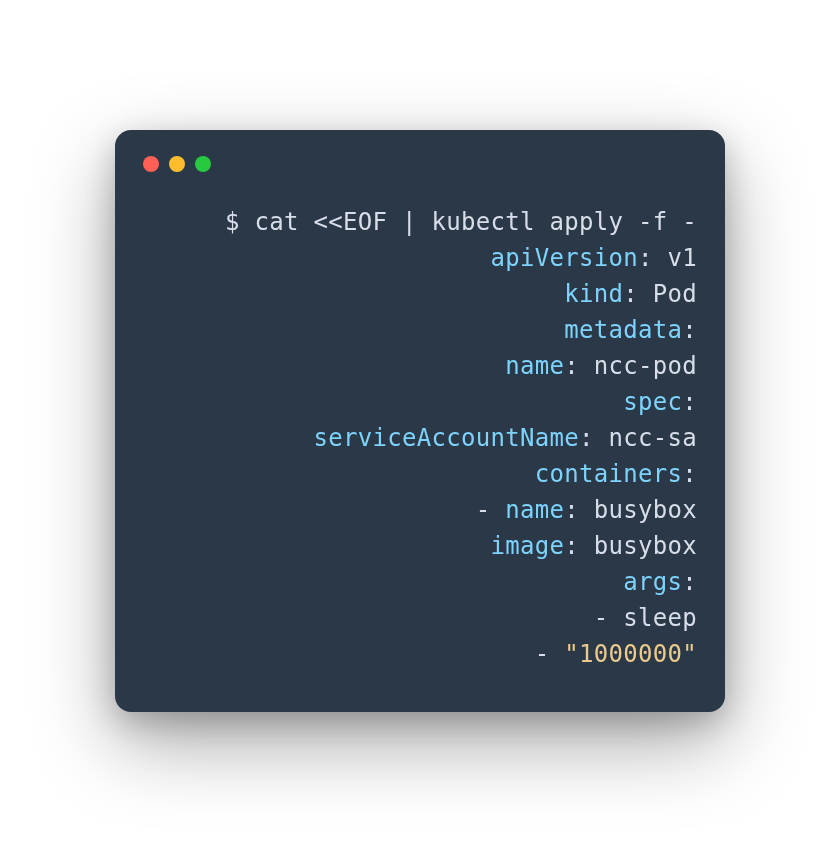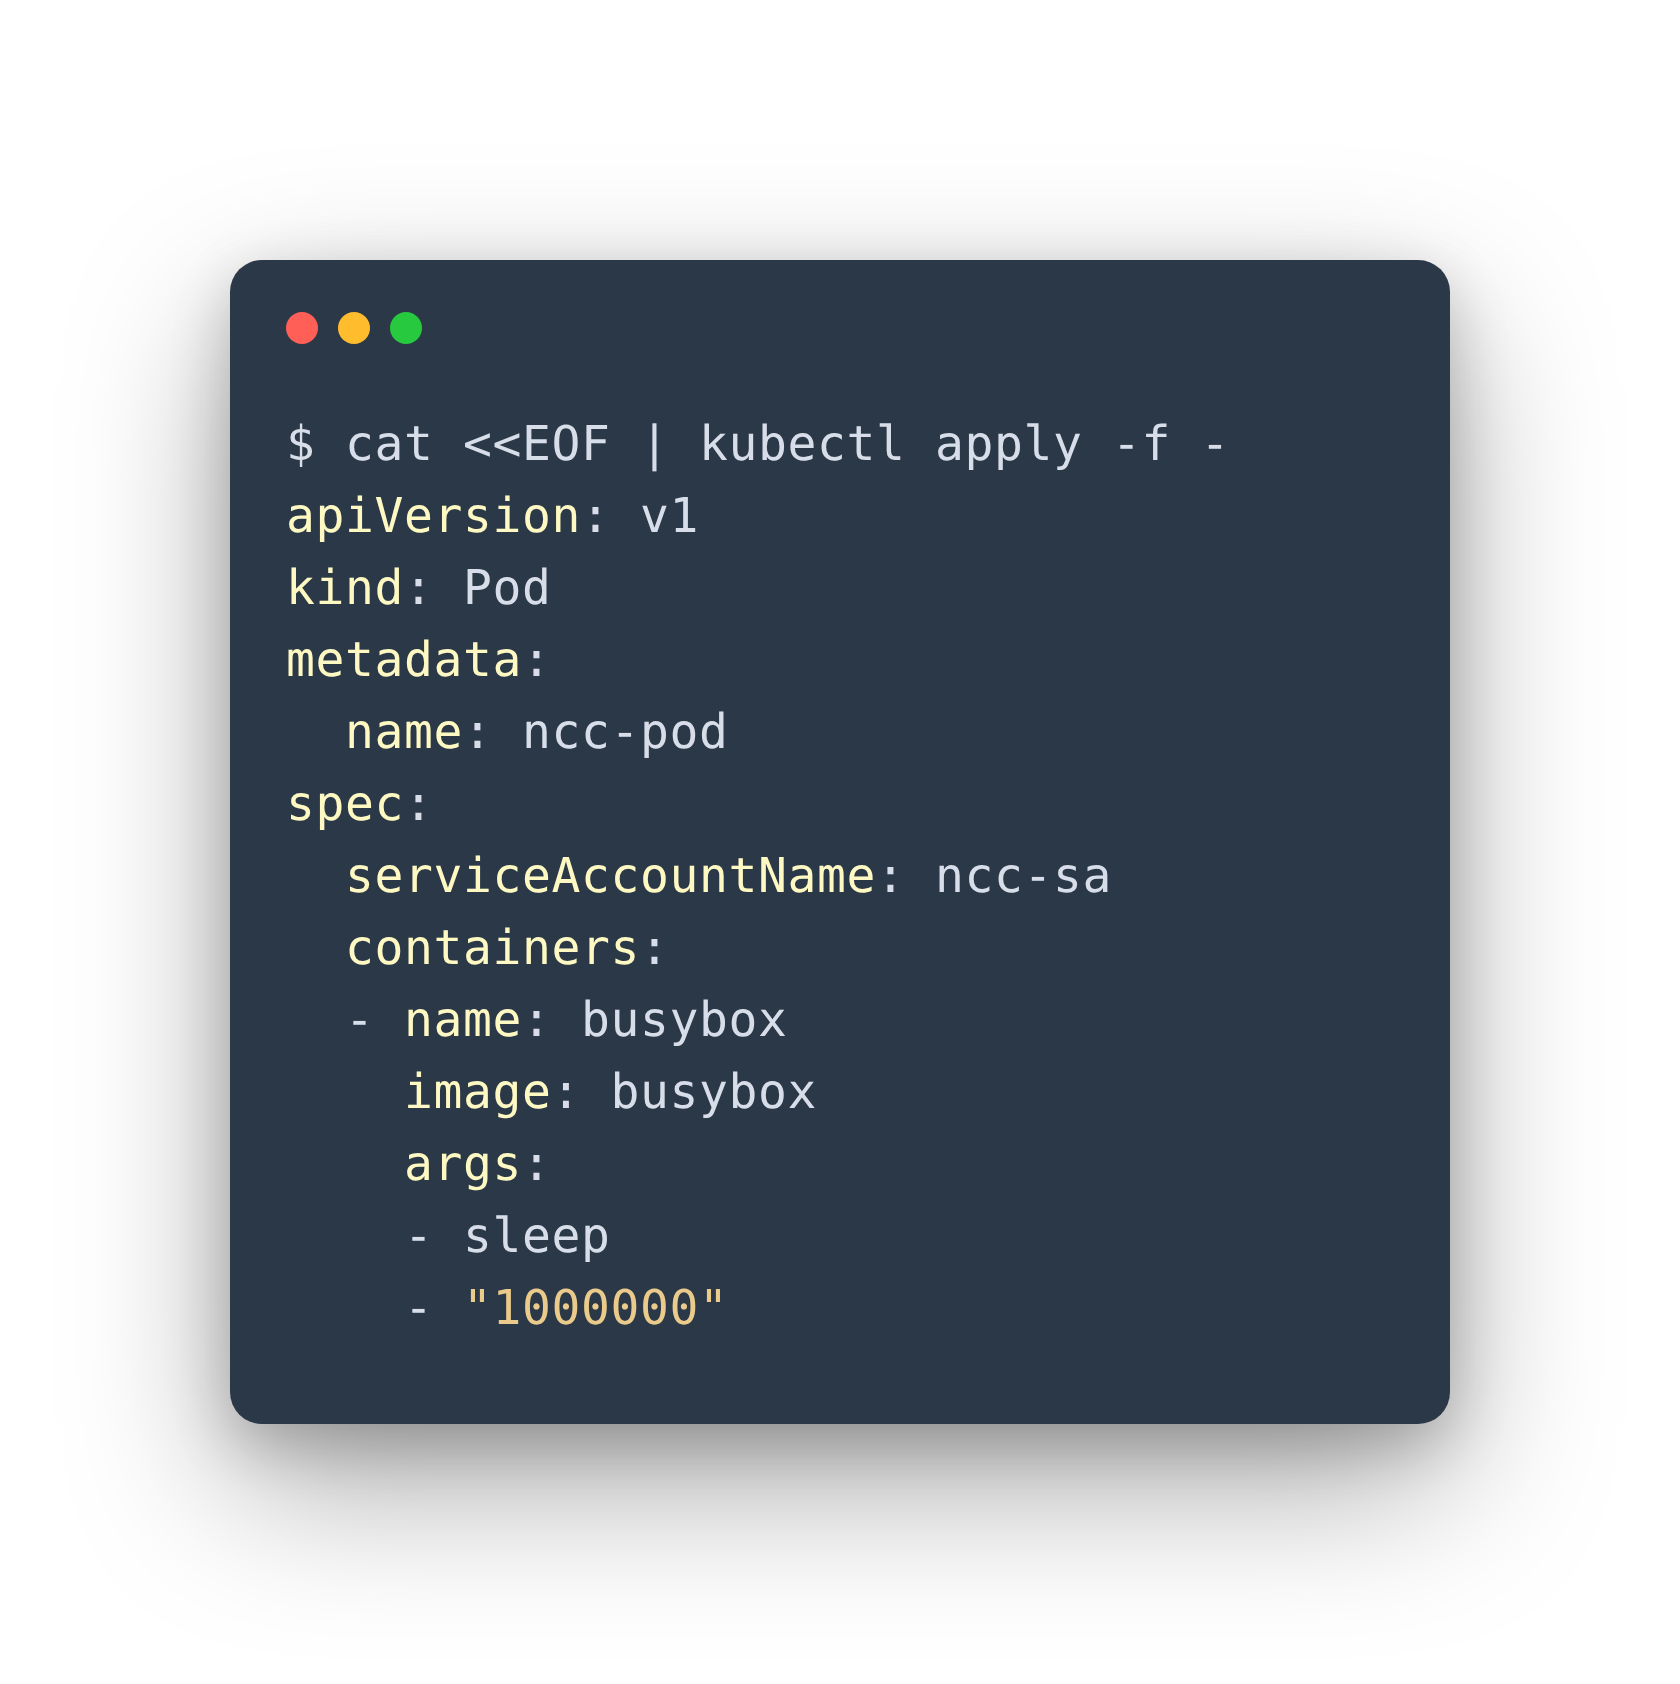--- a/index.html
+++ b/index.html
@@ -17,20 +17,21 @@
       justify-content: center;
       font-family: ui-monospace, 'SF Mono', Menlo, Monaco, Consolas, monospace;
     }
 
     .terminal-window {
       width: 610px;
       background: #2b3847;
       border-radius: 16px;
       box-shadow: 0 30px 80px rgba(0,0,0,0.35), 0 10px 30px rgba(0,0,0,0.2);
       padding: 22px 28px 40px 28px;
+      text-align: right;
     }
 
     .titlebar {
       display: flex;
       gap: 10px;
       align-items: center;
       margin-bottom: 32px;
       padding-top: 4px;
     }
 
@@ -45,21 +46,21 @@
     .dot-green { background: #27c93f; }
 
     .code {
       font-size: 24px;
       line-height: 1.5;
       color: #d8dee9;
       white-space: pre;
       letter-spacing: 0.3px;
     }
 
-    .key { color: #fef9c3; }
+    .key { color: #7dd3fc; }
     .str { color: #ebcb8b; }
     .plain { color: #d8dee9; }
     .cmd { color: #d8dee9; }
   </style>
 </head>
 <body>
 
 <div class="terminal-window">
   <div class="titlebar">
     <div class="dot dot-red"></div>

